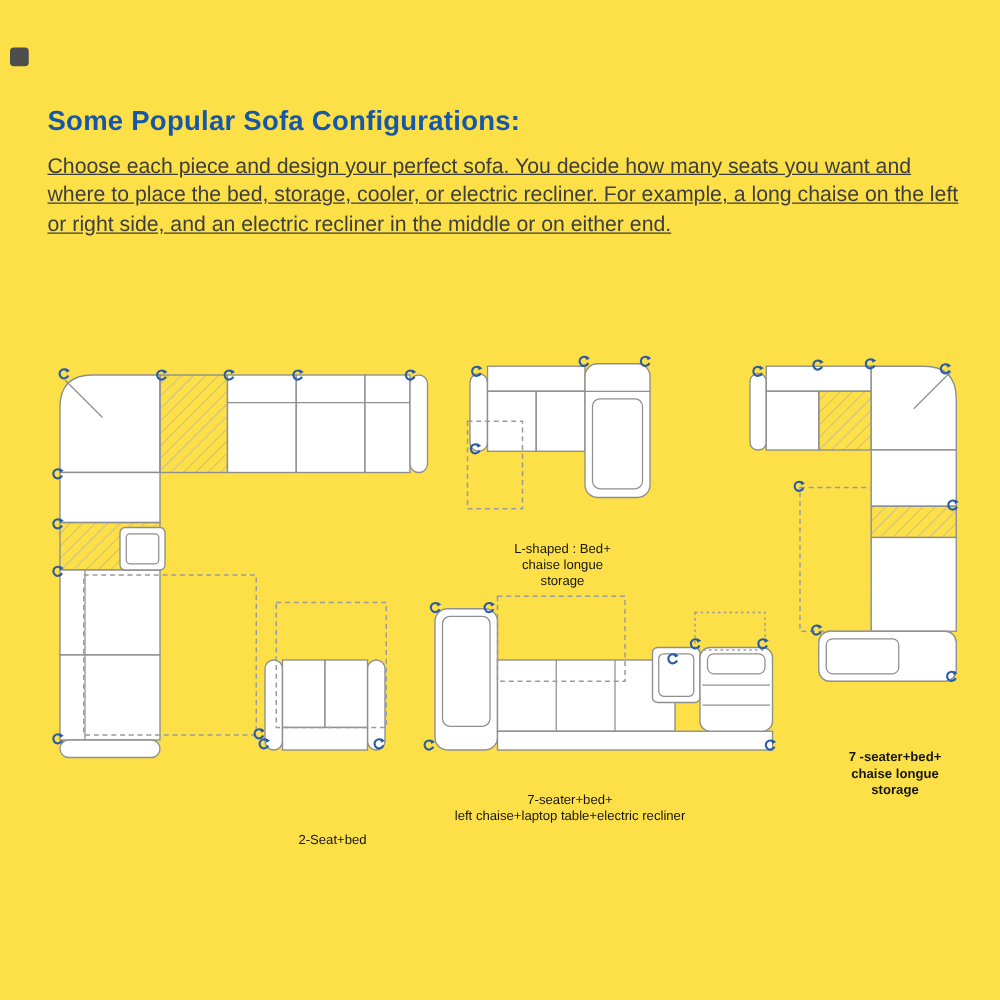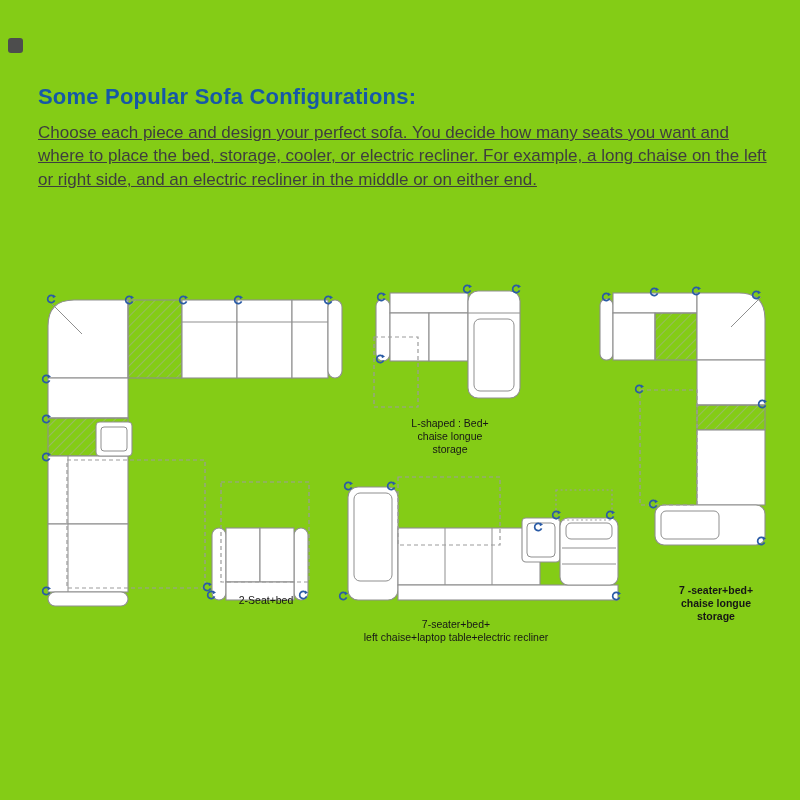--- a/index.html
+++ b/index.html
@@ -1,33 +1,33 @@
 <!DOCTYPE html>
 <html style="--heading: #1658a7; --body: #3e3e3e; --label: #161616; --outline: #8f8f8f; --dashed: #9b9b9b; --hatch: #ababab; --rotate-icon: #2a5ba6;"><head>
 <meta charset="utf-8">
 <style>
   * { margin:0; padding:0; box-sizing:border-box; }
   html,body { background:#ffffff; }
   body { font-family:"Liberation Sans","DejaVu Sans",sans-serif; }
-  #canvas { position:relative; width:800px; height:800px; background:#84cc16; overflow:hidden; }
+  #canvas { position:relative; width:800px; height:800px; background:#fde047; overflow:hidden; }
 
   .corner-mark { position:absolute; left:8px; top:38px; width:15px; height:15px;
                  background:#4d4d4d; border-radius:3px; }
 
   .page-title { position:absolute; left:38px; top:84px; font-size:22px; font-weight:700;
                 color:var(--heading,#1658a7); letter-spacing:0.2px; }
 
   .intro-text { position:absolute; left:38px; top:121px; width:737px; font-size:17px;
                 line-height:1.38; color:var(--body,#3e3e3e);text-decoration:underline; }
 
   .diagram { position:absolute; }
   .diagram svg { display:block; }
 
   .cfg-label { position:absolute; text-align:center; font-size:10.5px; line-height:13px;
-               color:var(--label,#161616); }
+               color:var(--label,#161616);margin-top:16px; }
   .cfg-label span { display:block; }
 
   
   .mod   { fill:#ffffff; stroke:var(--outline,#8f8f8f); stroke-width:1.1; }
   .modno { fill:none;    stroke:var(--outline,#8f8f8f); stroke-width:1; }
   .hatr  { stroke:var(--outline,#8f8f8f); stroke-width:1.1; }
   .ln    { fill:none; stroke:var(--outline,#8f8f8f); stroke-width:1; }
   .dash  { fill:none; stroke:var(--dashed,#9b9b9b); stroke-width:1.2; stroke-dasharray:4 3; }
   .dot   { fill:none; stroke:var(--dashed,#9b9b9b); stroke-width:1.2; stroke-dasharray:2 2.6; }
   .hatln { stroke:var(--hatch,#ababab); stroke-width:1; }
@@ -216,21 +216,21 @@
     <span>chaise longue</span>
     <span>storage</span>
   </div>
 
   <div class="cfg-label" style="left:660px;top:584px;width:112px;font-weight:bold;">
     <span>7 -seater+bed+</span>
     <span>chaise longue</span>
     <span>storage</span>
   </div>
 
-  <div class="cfg-label" style="left:214px;top:594px;width:104px;">
+  <div class="cfg-label" style="left:214px;top:650px;width:104px;">
     <span>2-Seat+bed</span>
   </div>
 
   <div class="cfg-label" style="left:330px;top:618px;width:252px;">
     <span>7-seater+bed+</span>
     <span>left chaise+laptop table+electric recliner</span>
   </div>
 
 </div>
 

